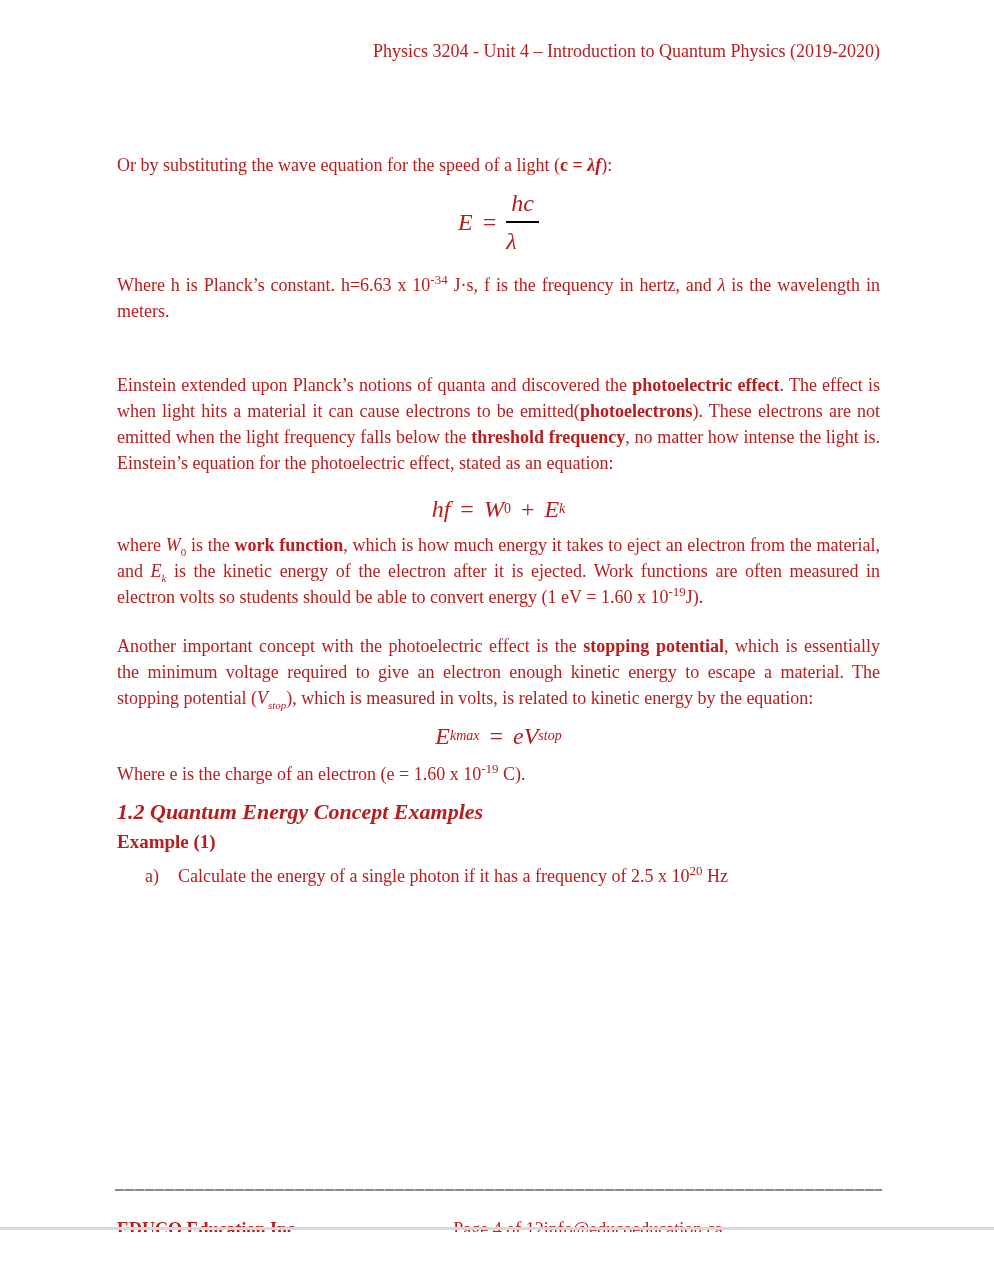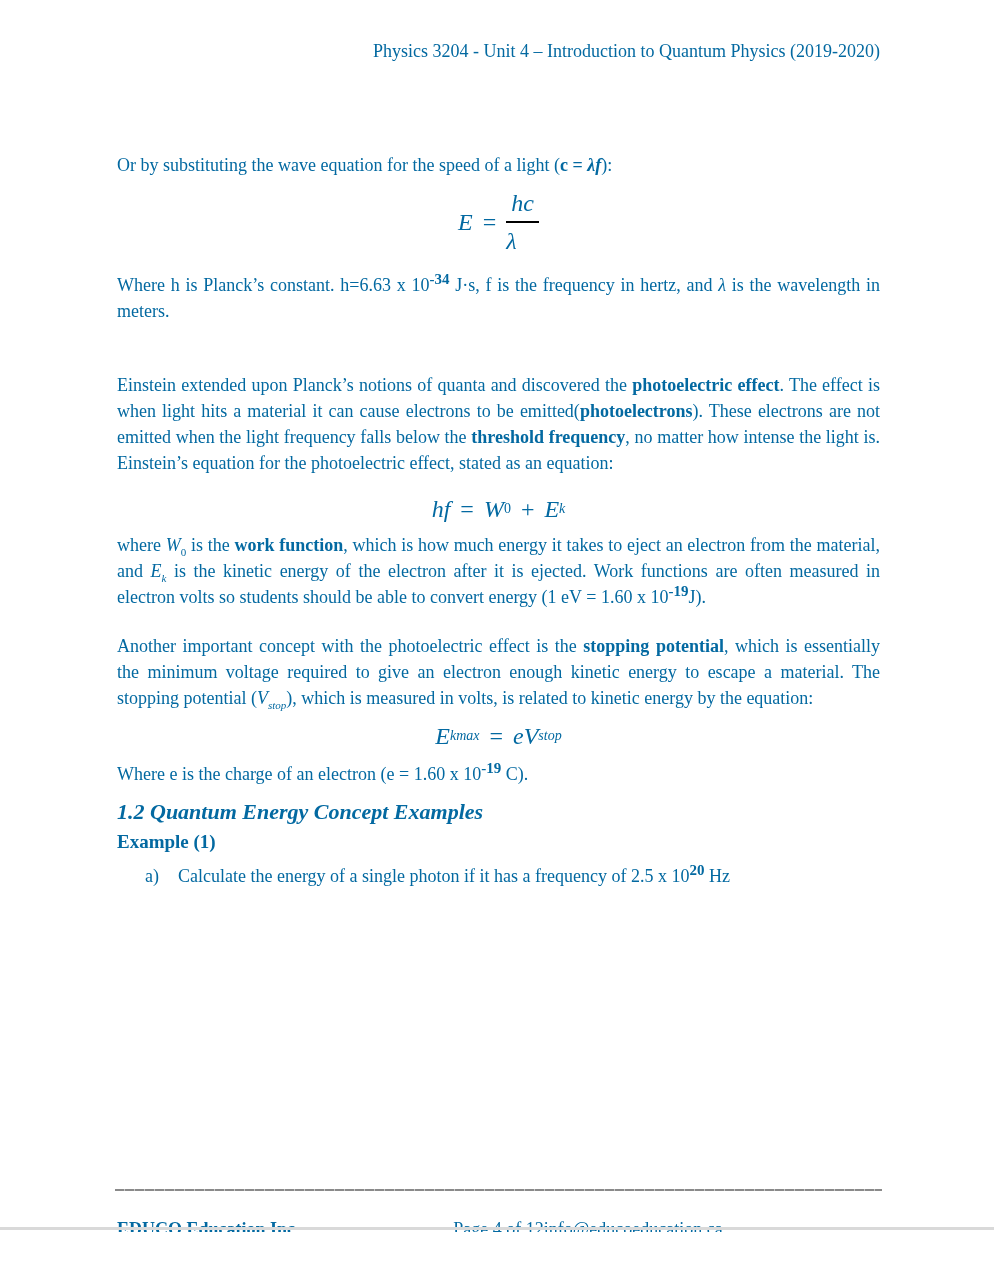--- a/index.html
+++ b/index.html
@@ -1,31 +1,31 @@
 <!DOCTYPE html>
 <html><head>
 <meta charset="utf-8">
 <style>
   html, body { margin:0; padding:0; background:#ffffff; }
   .page {
     position:relative;
     width:994px; height:1232px;
     background:#ffffff;
     font-family:"Liberation Serif", serif;
-    font-size:18px; line-height:26px; color:#0369a1;
+    font-size:18px; line-height:26px; color:#b91c1c;
     overflow:hidden;
   }
   .content { margin-left:117px; width:763px; }
 
   .doc-header { padding-top:38px; text-align:right; }
 
   p { margin:0; }
   .p-just { text-align:justify; }
 
-  sup { font-size:15px; line-height:0; vertical-align:super;font-weight:bold; }
+  sup { font-size:13px; line-height:0; vertical-align:super; }
   sub { font-size:11px; line-height:0; vertical-align:sub; font-style:italic; }
   sub.upright { font-style:normal; }
 
   b i, i b { font-style:italic; font-weight:bold; }
 
   
   .equation {
     display:flex; justify-content:center; align-items:center;
     font-size:24px; line-height:34px; font-style:italic;
     font-family:"Liberation Serif", serif;

